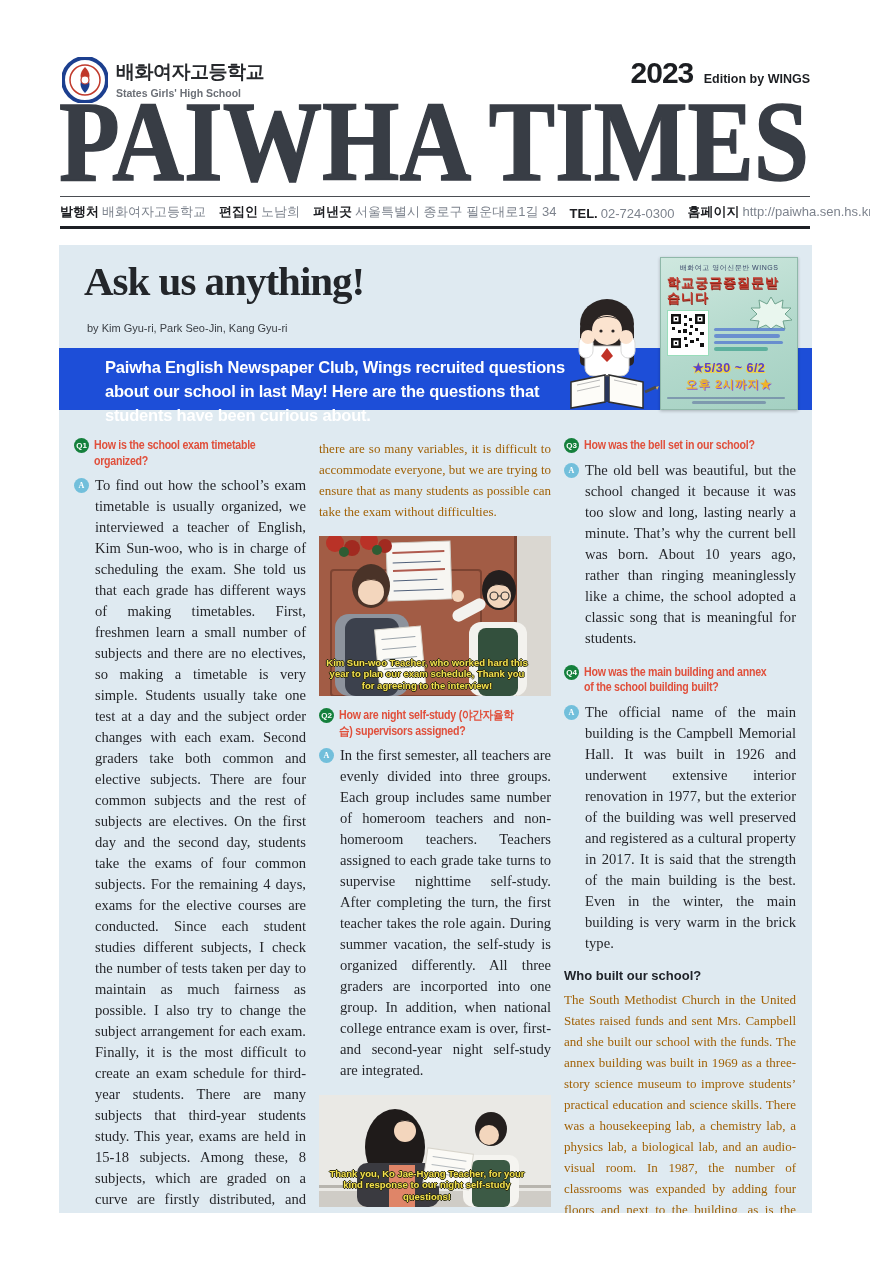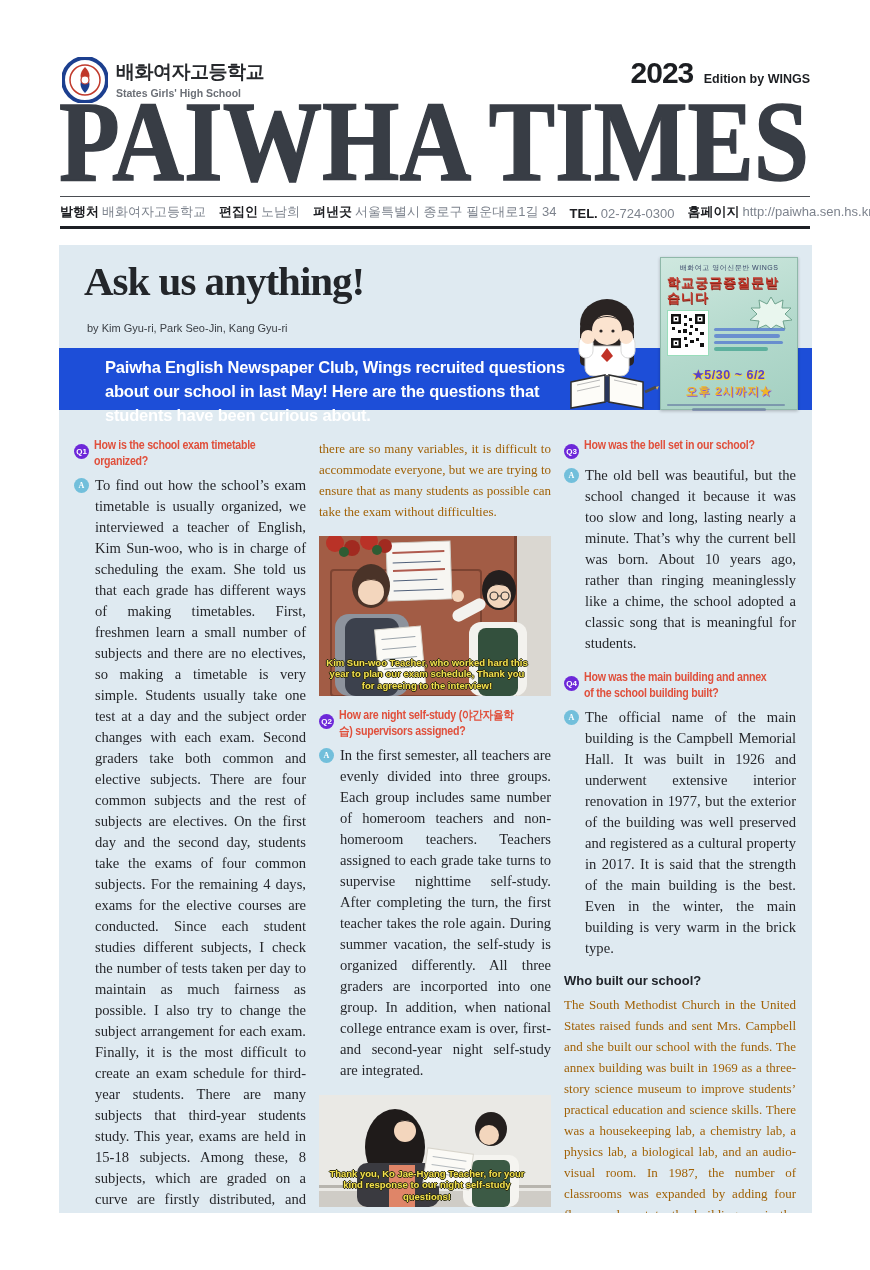--- a/index.html
+++ b/index.html
@@ -38,35 +38,35 @@
             background:linear-gradient(160deg,#cfe8df 0%,#b3d9cc 55%,#a4d0c2 100%);
             border:1px solid #8fb8a9; padding:5px 6px; box-shadow:0 1px 3px rgba(0,0,0,.25); }
   .poster-header { font-size:7px; color:#3a4668; text-align:center; letter-spacing:0.5px; }
   .poster-title { font-size:13px; font-weight:bold; color:#c23b2e; line-height:1.15; margin-top:3px;
                   text-shadow:0.5px 0.5px 0 #7e1f15; letter-spacing:1px; }
   .poster-mid { display:flex; margin-top:4px; align-items:flex-start; }
   .qr { background:#ffffff; padding:2px; border:1px solid #9db; }
   .poster-lines { flex:1; margin-left:5px; position:relative; }
   .pline { height:3.5px; background:#4a6fd0; opacity:.7; border-radius:2px; margin-top:3px; }
   .pline.teal { background:#3aa08a; }
-  .poster-dates { text-align:center; margin-top:11px; }
+  .poster-dates { text-align:center; margin-top:4px; }
   .poster-date1 { font-size:12.5px; font-weight:bold; color:#5a43c8;
                   text-shadow:1px 1px 0 #f2d33c, -1px 1px 0 #f2d33c; letter-spacing:0.5px; }
   .poster-date2 { font-size:11.5px; font-weight:bold; color:#f0b428;
                   text-shadow:1px 1px 0 #8a5cc6; margin-top:2px; letter-spacing:1px; }
   .poster-foot { margin-top:5px; }
   .fline { height:2.5px; background:#5a6a9a; opacity:.55; border-radius:2px; margin-top:2px; }
   .starburst { position:absolute; right:-2px; top:-14px; }
 
   
   .columns { position:absolute; left:15px; top:193px; width:723px; display:flex; gap:13px; z-index:2; }
   .col { width:232px; }
   .q-head { display:flex; align-items:flex-start; margin-bottom:6px; }
-  .badge { flex:0 0 auto; width:15px; height:15px; border-radius:50%; background:#6d28d9; color:#ffffff;
-           font-size:8px; font-weight:bold; text-align:center; line-height:15px; margin-right:5px; margin-top:6px; }
+  .badge { flex:0 0 auto; width:15px; height:15px; border-radius:50%; background:#15803d; color:#ffffff;
+           font-size:8px; font-weight:bold; text-align:center; line-height:15px; margin-right:5px; margin-top:0; }
   .badge.blue { background:#72bfdb; }
   .q-text { display:inline-block; width:113%; transform:scaleX(.885); transform-origin:0 0;
             font-size:12px; font-weight:bold; color:#e0503c; line-height:1.3; letter-spacing:-0.3px; }
   .answer { position:relative; padding-left:21px; font-family:"Liberation Serif", serif;
             font-size:14.6px; line-height:21px; color:#26272b; text-align:justify; }
   .answer .badge { position:absolute; left:0; top:3px; margin:0; }
   .cont { font-family:"Liberation Serif", serif; font-size:13px; line-height:21px;
           color:#a16207; text-align:justify; }
   .sub-head { font-size:13px; font-weight:bold; color:#20242a; margin:14px 0 6px 0; }
 

